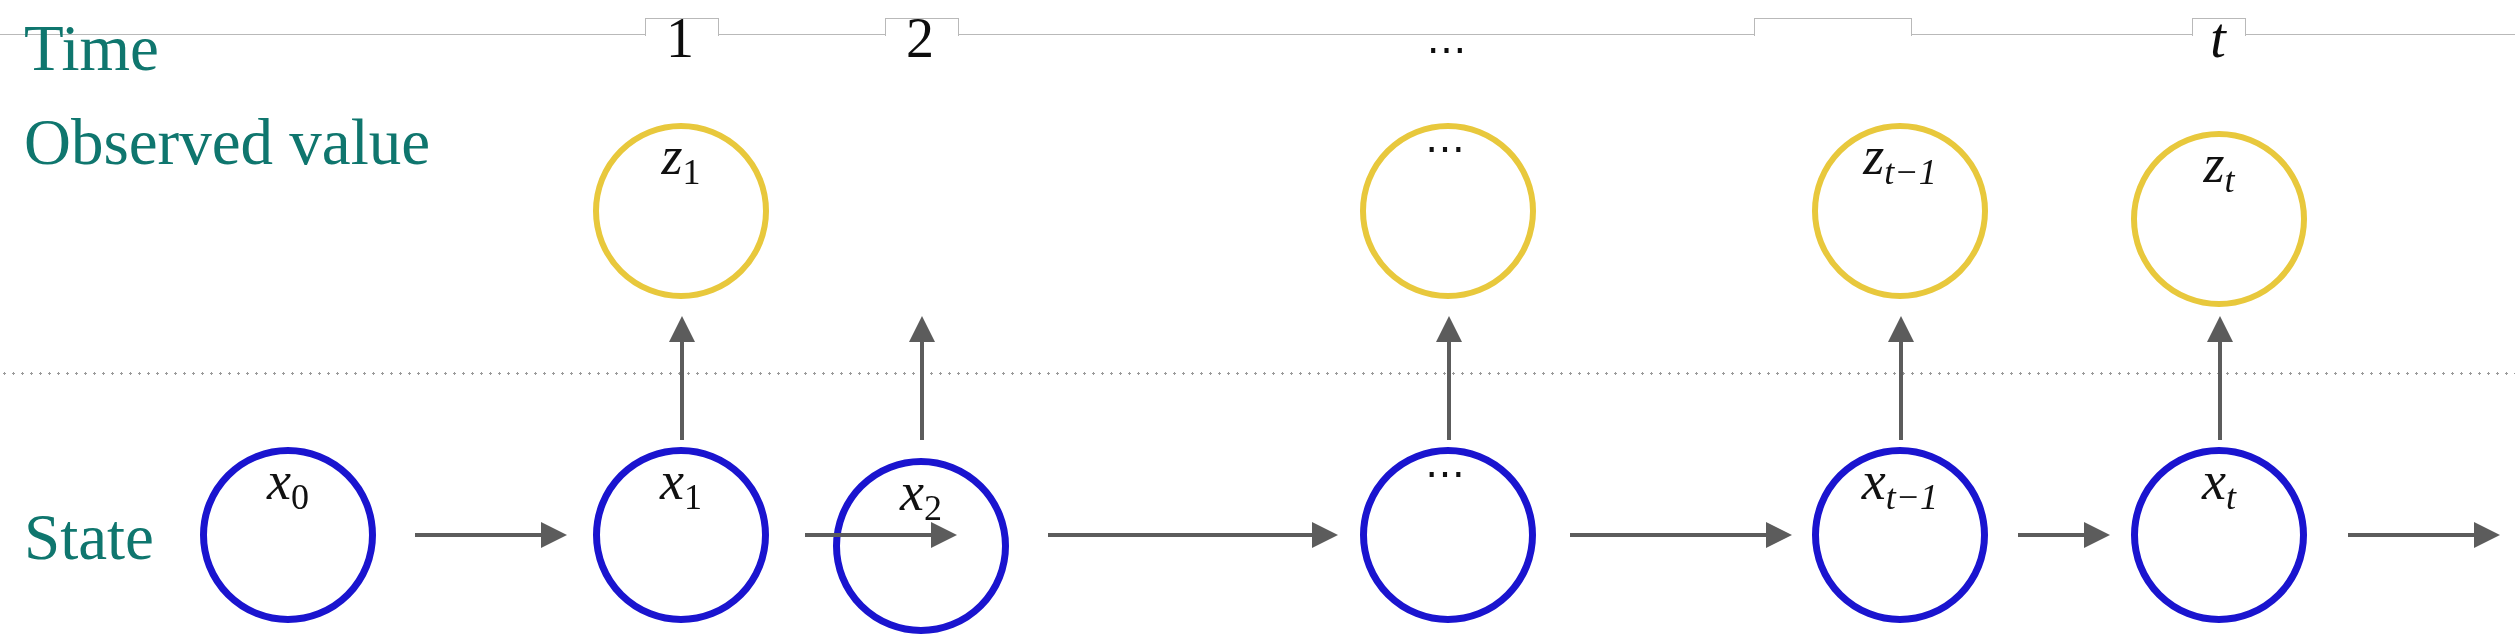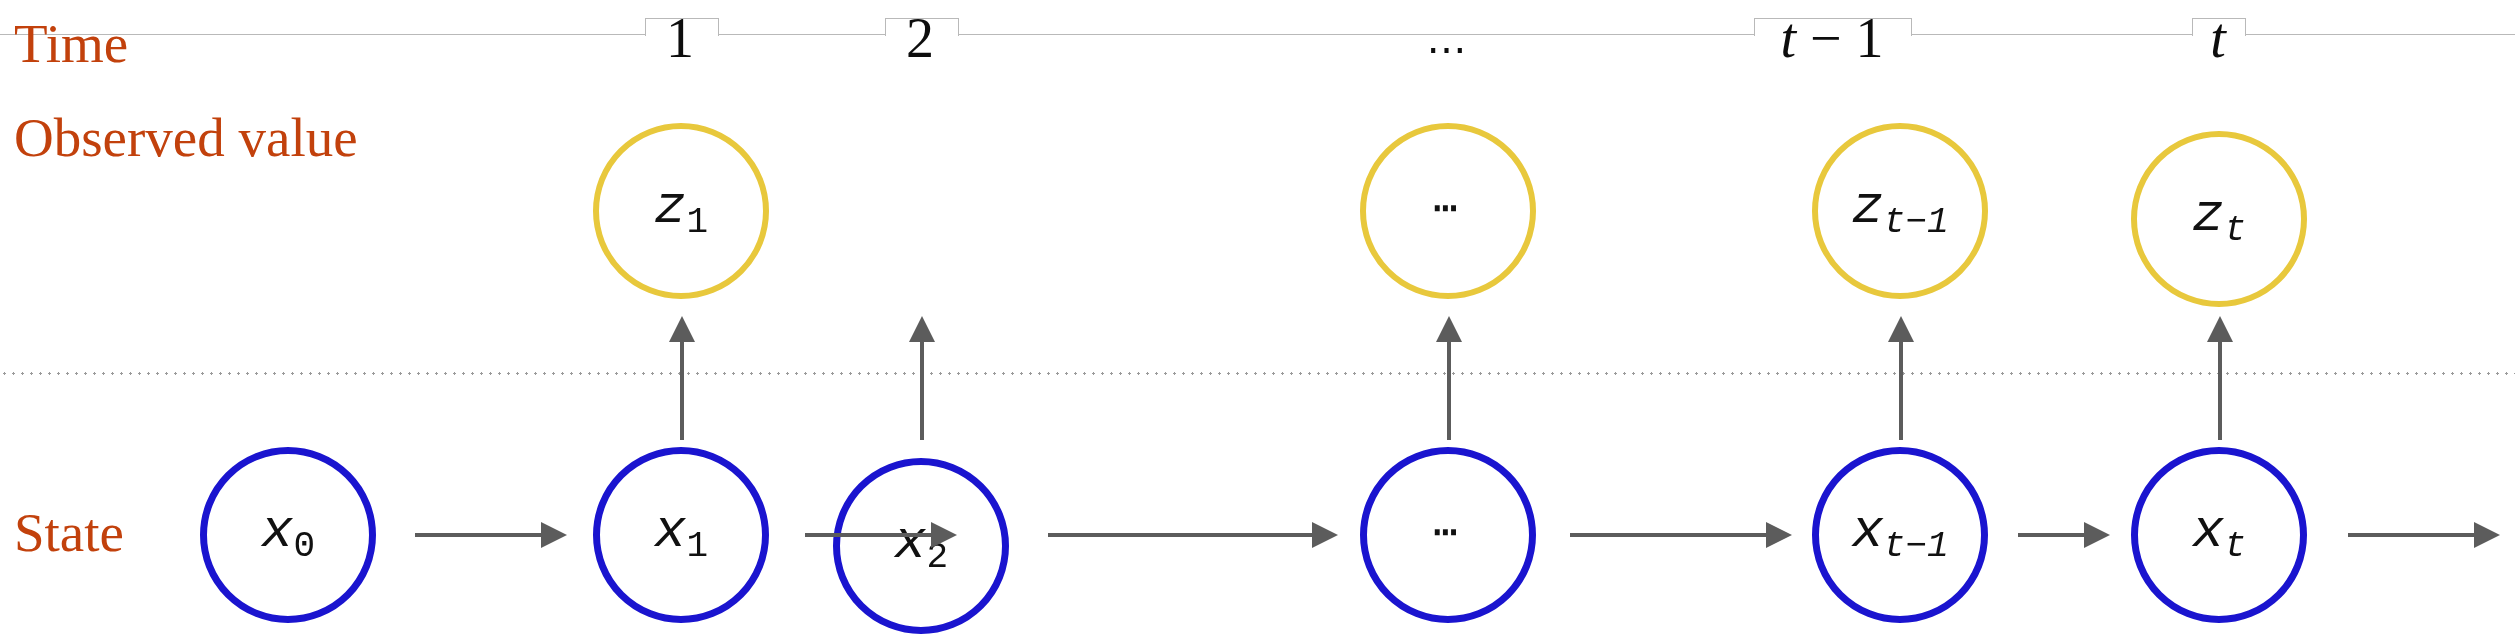--- a/index.html
+++ b/index.html
@@ -6,35 +6,35 @@
   body{width:2515px;height:639px;overflow:hidden;
        font-family:"Liberation Serif","DejaVu Serif",serif;color:#111;}
   #stage{position:relative;width:2515px;height:639px;background:#fff;}
 
   
   .ruler{position:absolute;left:0;top:34px;width:2515px;height:1px;background:#b9b9b9;}
   .notch{position:absolute;top:18px;height:17px;border-left:1px solid #b9b9b9;
          border-right:1px solid #b9b9b9;border-top:1px solid #b9b9b9;background:#fff;}
 
   
-  .rowlabel{position:absolute;left:14px;font-size:55px;line-height:1;
-            white-space:nowrap;color:#c2410c;}
+  .rowlabel{position:absolute;left:24px;font-size:65px;line-height:1;
+            white-space:nowrap;color:#0f766e;}
   .rowlabel.time{top:16px;}
   .rowlabel.obs{top:110px;}
   .rowlabel.state{top:505px;}
 
   
   .tlabel{position:absolute;top:10px;font-size:56px;line-height:1;
           text-align:center;white-space:nowrap;color:#0d0d0d;}
   .tlabel .it{font-style:italic;}
   .tlabel.dots{top:30px;font-size:40px;letter-spacing:3px;}
 
   
   .node{position:absolute;border-radius:50%;box-sizing:border-box;
-        display:flex;align-items:center;justify-content:center;font-family:Liberation Mono, monospace;}
+        display:flex;justify-content:center;}
   .node.obs{border:6px solid #e8c83c;}
   .node.state{border:7px solid #1a14cf;}
   .node .lbl{font-size:54px;line-height:1;white-space:nowrap;color:#111;}
   .node .lbl .v{font-style:italic;}
   .node .lbl .sub{font-size:36px;vertical-align:-0.28em;font-style:normal;}
   .node .lbl .sub.it{font-style:italic;}
   .node .lbl.dots{font-size:40px;letter-spacing:6px;font-style:normal;}
 
   
   .divider{position:absolute;left:0;top:372px;width:2515px;height:3px;
@@ -70,23 +70,20 @@
   <div class="rowlabel state">State</div>
 
   <div class="tlabel" style="left:615px;width:130px;">
     <span class="it"></span><span>1</span>
   </div>
   <div class="tlabel" style="left:855px;width:130px;">
     <span class="it"></span><span>2</span>
   </div>
   <div class="tlabel dots" style="left:1383px;width:130px;">
     <span>⋯</span>
-  </div>
-  <div class="tlabel" style="left:1712px;width:240px;">
-    <span class="it">t</span><span> − 1</span>
   </div>
   <div class="tlabel" style="left:2153px;width:130px;">
     <span class="it">t</span><span></span>
   </div>
 
   <div class="node obs" style="left:593px;top:123px;width:176px;height:176px;">
     <span class="lbl">
       <span class="v">z</span><span class="sub">1</span>
     </span>
   </div>

